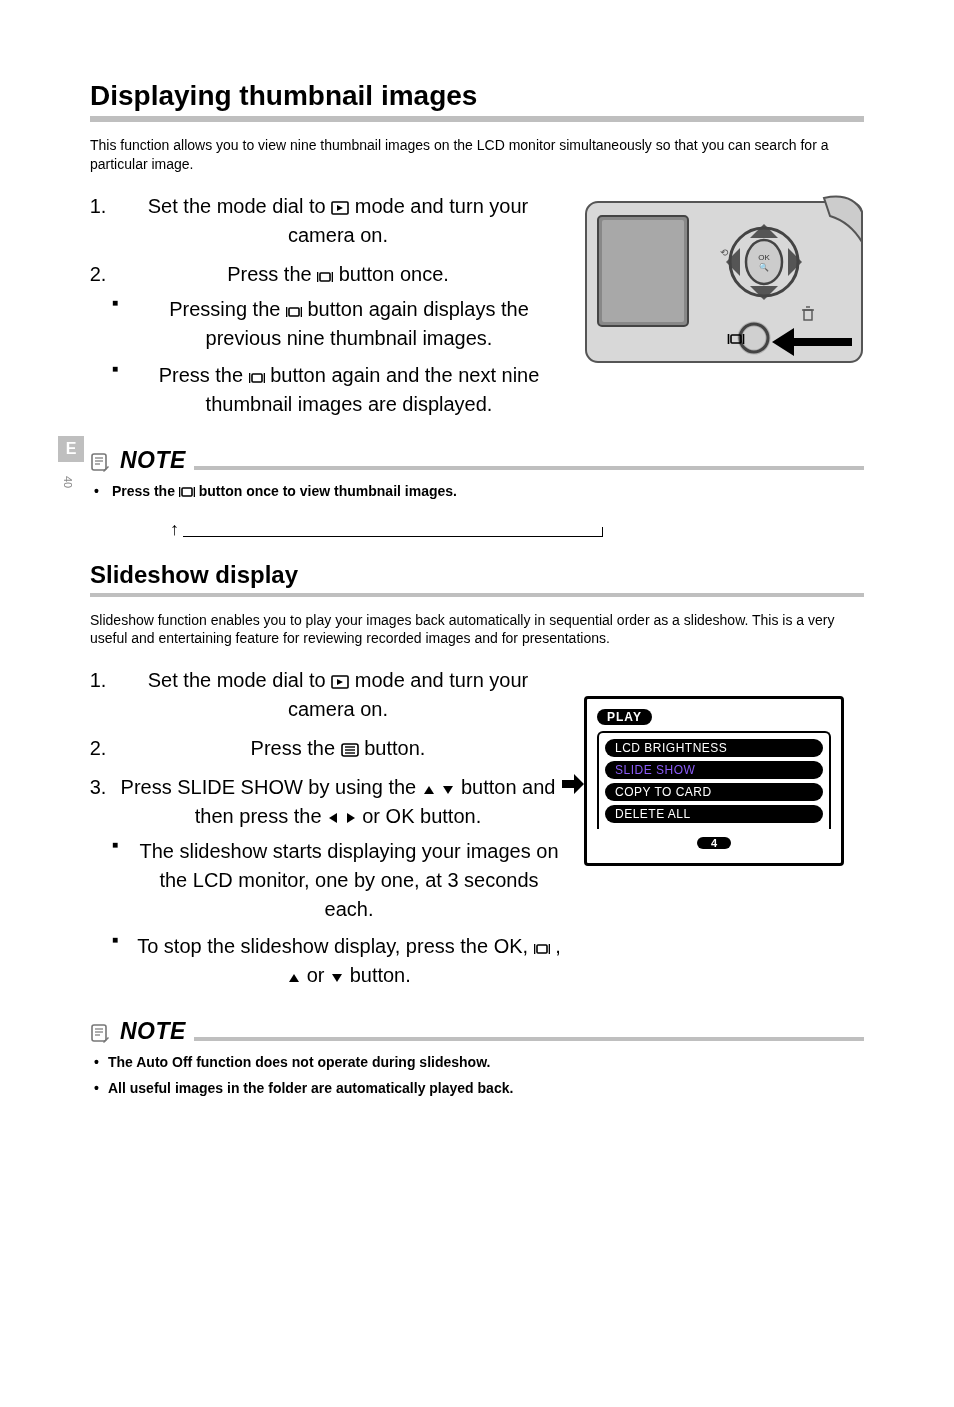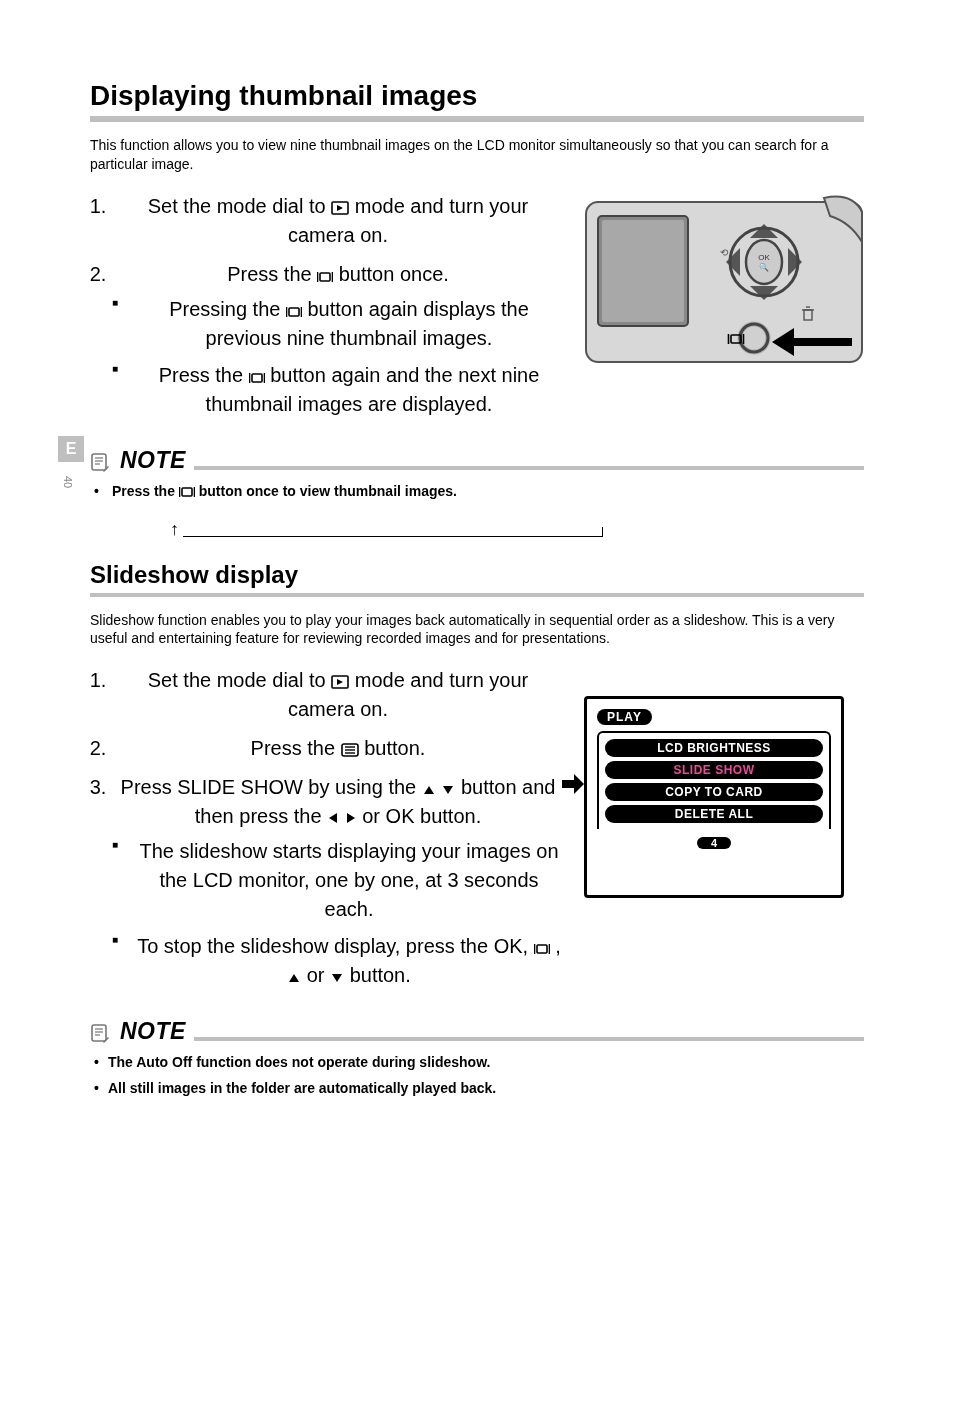--- a/index.html
+++ b/index.html
@@ -37,25 +37,25 @@
   .note-body ul > li::before { content: "•"; display: inline-block; width: 14px; margin-left: -14px; }
   .note-body li { margin-bottom: 6px; font-weight: bold; }
 
   .return-arrow { display: inline-block; font-size: 18px; font-weight: bold; margin-top: 10px; margin-left: 80px; }
   .return-line { display: inline-block; vertical-align: middle; border-bottom: 1px solid #000; width: 420px; height: 10px; border-right: 1px solid #000; margin-left: 4px; }
 
   
   .camera-diagram { width: 280px; height: 200px; }
 
   
-  .menu-diagram { width: 260px; height: 202px; border: 3px solid #000; border-radius: 4px; padding: 8px 10px; position: relative; background: #fff; }
+  .menu-diagram { width: 260px; height: 170px; border: 3px solid #000; border-radius: 4px; padding: 8px 10px; position: relative; background: #fff; }
   .menu-title-pill { display: inline-block; background: #000; color: #fff; border-radius: 10px; padding: 1px 10px; font-size: 12px; font-weight: bold; letter-spacing: 1px; }
   .menu-frame { border: 2px solid #000; border-radius: 6px 6px 0 0; border-bottom: none; margin-top: 6px; padding: 6px 6px 2px 6px; }
-  .menu-item { background: #000; color: #fff; border-radius: 12px; padding: 2px 10px; font-size: 12px; font-weight: bold; margin-bottom: 4px; letter-spacing: 0.5px; text-align: center; }
-  .menu-item.sel { color: #ec4899; }
+  .menu-item { background: #000; color: #fff; border-radius: 12px; padding: 2px 10px; font-size: 12px; font-weight: normal; margin-bottom: 4px; letter-spacing: 0.5px; }
+  .menu-item.sel { color: #8b5cf6; }
   .menu-pager { text-align: center; margin-top: 4px; }
   .menu-pager-pill { display: inline-block; background: #000; color: #fff; border-radius: 8px; padding: 0 14px; font-size: 11px; font-weight: bold; }
   .menu-arrow { position: absolute; left: -22px; top: 78px; }
 
 </style>
 </head>
 <body>
 
 <svg width="0" height="0" style="position:absolute">
   <defs>
@@ -338,18 +338,18 @@
           <svg width="22" height="22">
             <use href="#svg-note"></use>
           </svg>
         </span>
       <span class="note-label">NOTE</span>
       <div class="note-rule"></div>
     </div>
     <div class="note-body">
       <ul>
         <li>The Auto Off function does not operate during slideshow.</li>
-        <li>All still images in the folder are automatically played back.</li>
+        <li>All useful images in the folder are automatically played back.</li>
       </ul>
     </div>
   </div>
 
 </div>
 
 </body></html>

